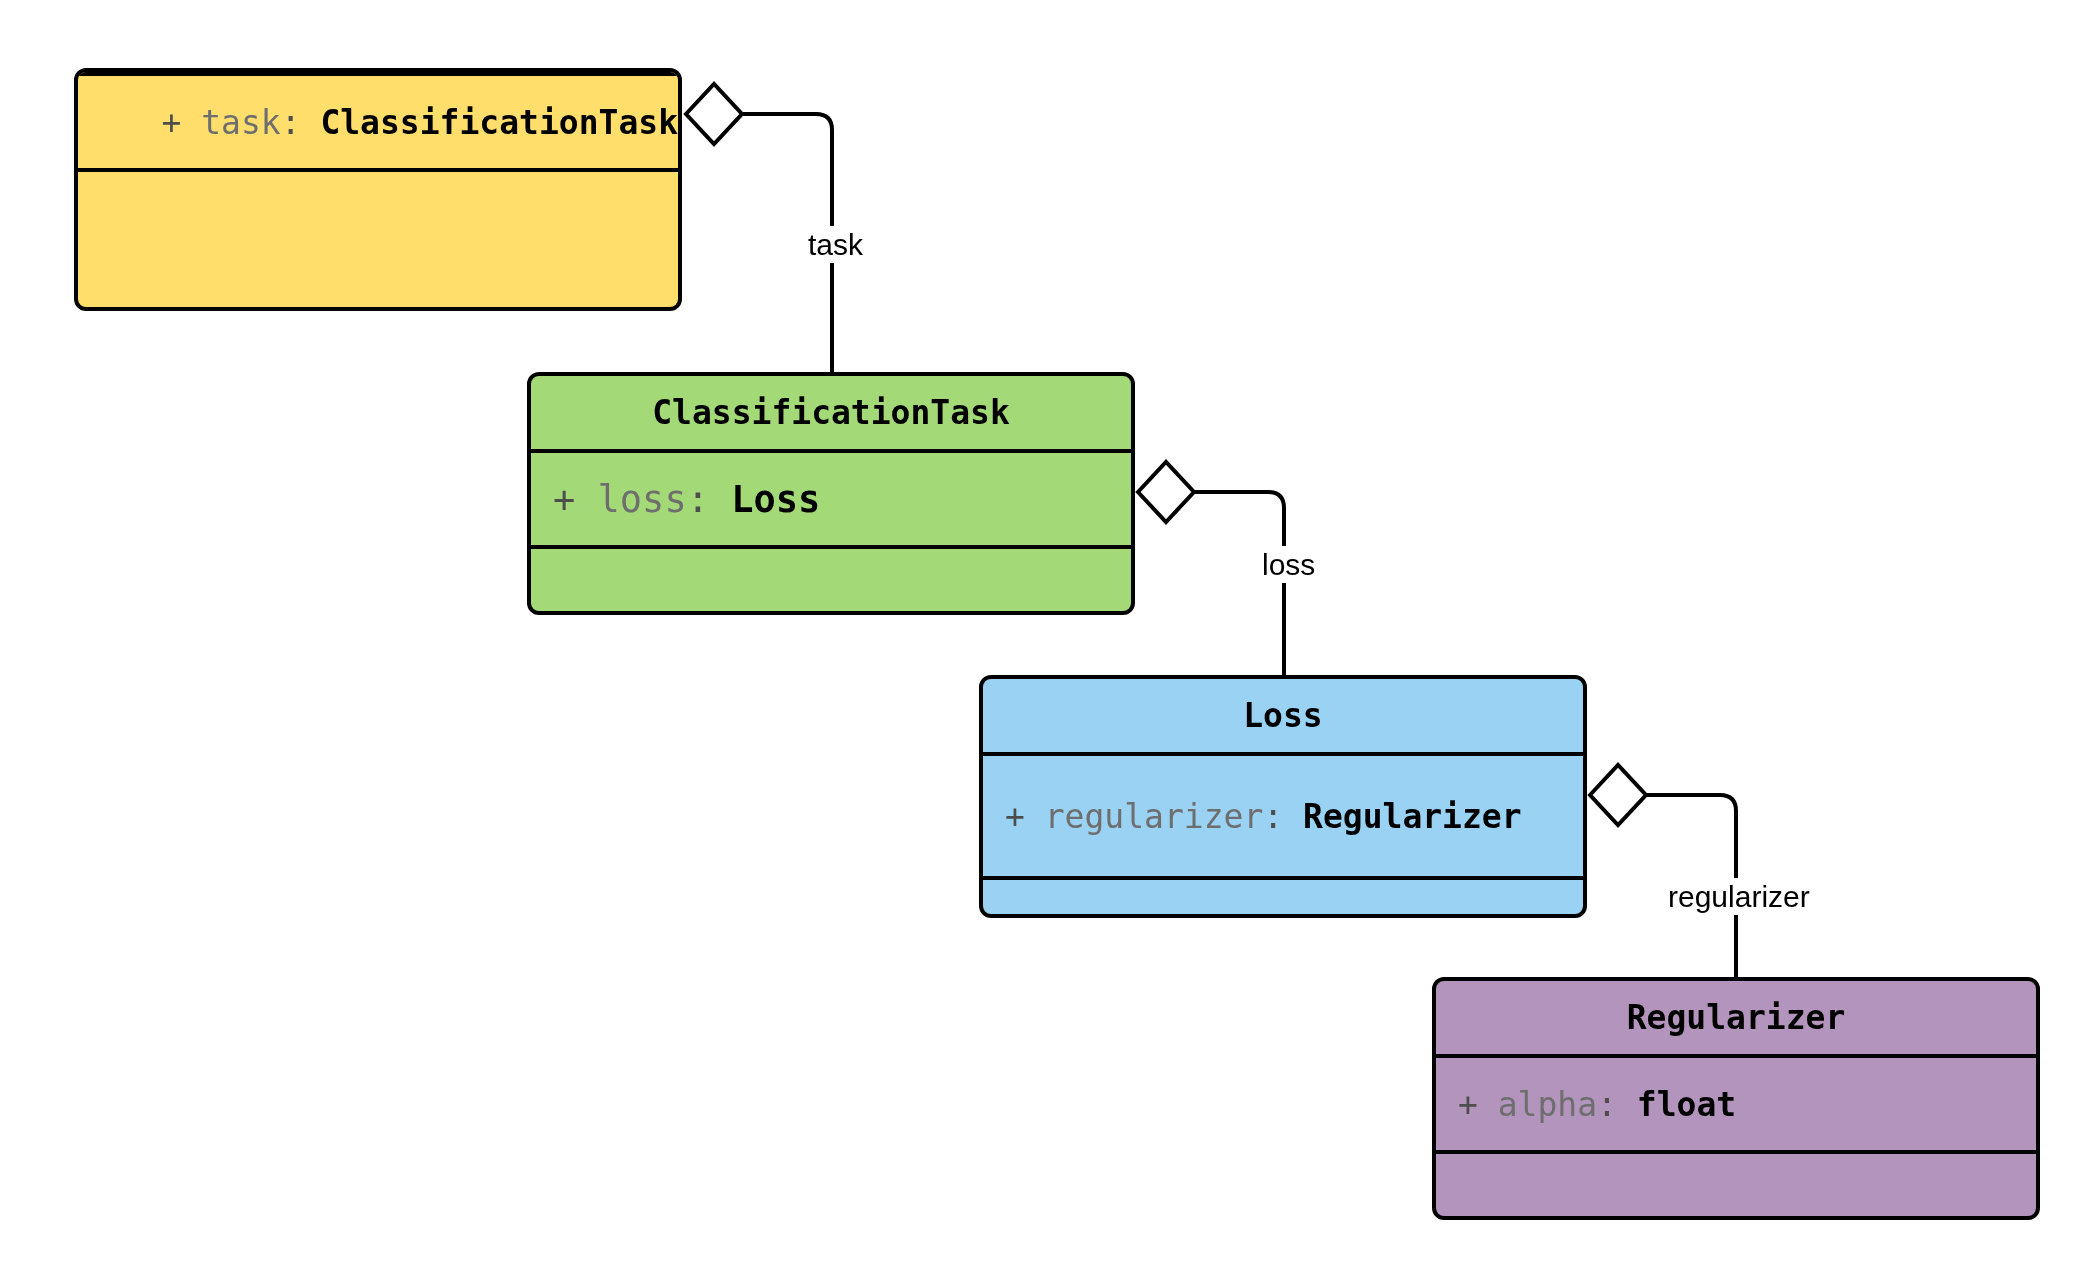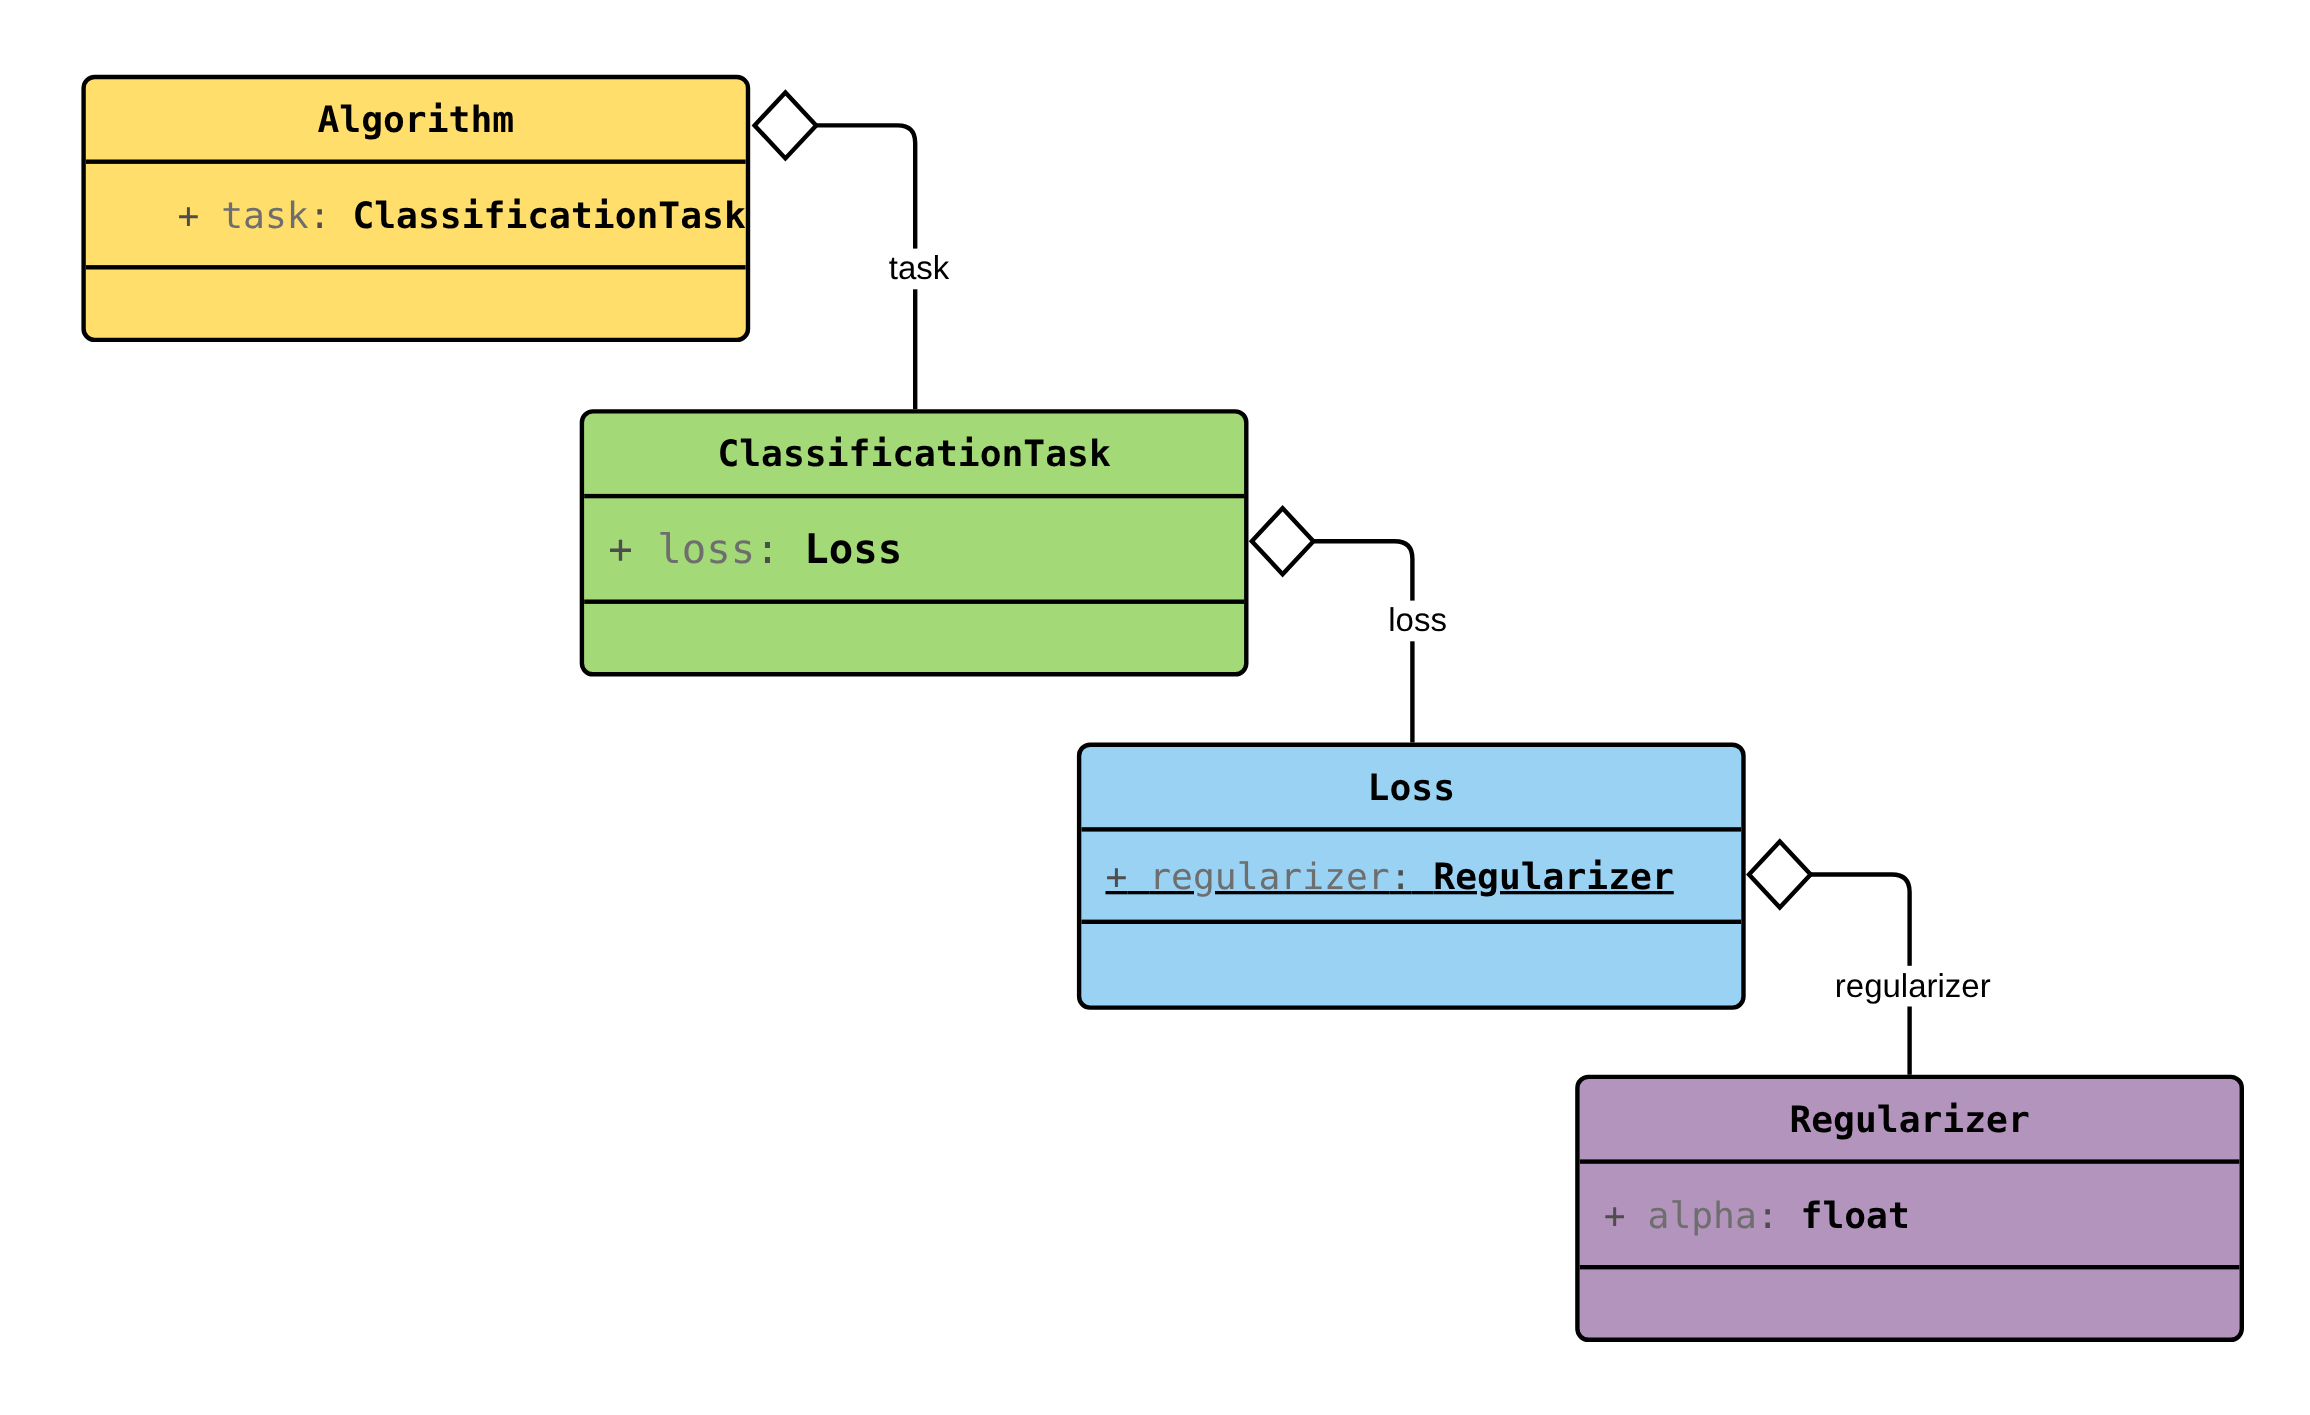--- a/index.html
+++ b/index.html
@@ -121,41 +121,40 @@
       <path d="M 1194 492 L 1268 492 Q 1284 492 1284 508 L 1284 675" class="edge-path"></path>
       <polygon points="1138,492 1166,462 1194,492 1166,522" class="edge-diamond"></polygon>
       <path d="M 1646 795 L 1720 795 Q 1736 795 1736 811 L 1736 977" class="edge-path"></path>
       <polygon points="1590,795 1618,765 1646,795 1618,825" class="edge-diamond"></polygon>
     </svg>
 
 <div class="edge-label" style="left: 800px; top: 226px;">task</div>
     <div class="edge-label" style="left: 1254px; top: 546px;">loss</div>
     <div class="edge-label" style="left: 1660px; top: 878px;">regularizer</div>
     <div class="uml-class" style="left: 74px; top: 68px; width: 608px; height: 243px; background: rgb(255, 222, 107);">
-      <div class="uml-title" style="height: 73px; font-size: 33px;">Algorithm</div>
       <div class="uml-sep"></div>
       <div class="uml-attrs" style="height: 92px; justify-content: flex-end;">
         <div class="attr-line" style="font-size: 33px;"><span class="attr-vis">+</span> <span class="attr-name">task</span><span class="attr-colon">:</span> <span class="attr-type">ClassificationTask</span></div>
       </div>
       <div class="uml-sep"></div>
       <div class="uml-methods" style="height: 62px;"></div>
     </div>
     <div class="uml-class" style="left: 527px; top: 372px; width: 608px; height: 243px; background: rgb(163, 217, 119);">
       <div class="uml-title" style="height: 73px; font-size: 33px;">ClassificationTask</div>
       <div class="uml-sep"></div>
       <div class="uml-attrs" style="height: 92px;">
         <div class="attr-line" style="font-size: 37px;"><span class="attr-vis">+</span> <span class="attr-name">loss</span><span class="attr-colon">:</span> <span class="attr-type">Loss</span></div>
       </div>
       <div class="uml-sep"></div>
       <div class="uml-methods" style="height: 62px;"></div>
     </div>
     <div class="uml-class" style="left: 979px; top: 675px; width: 608px; height: 243px; background: rgb(153, 210, 242);">
       <div class="uml-title" style="height: 73px; font-size: 33px;">Loss</div>
       <div class="uml-sep"></div>
-      <div class="uml-attrs" style="height: 80px; text-decoration: underline;">
+      <div class="uml-attrs" style="height: 120px;">
         <div class="attr-line" style="font-size: 33px;"><span class="attr-vis">+</span> <span class="attr-name">regularizer</span><span class="attr-colon">:</span> <span class="attr-type">Regularizer</span></div>
       </div>
       <div class="uml-sep"></div>
       <div class="uml-methods" style="height: 62px;"></div>
     </div>
     <div class="uml-class" style="left: 1432px; top: 977px; width: 608px; height: 243px; background: rgb(179, 148, 188);">
       <div class="uml-title" style="height: 73px; font-size: 33px;">Regularizer</div>
       <div class="uml-sep"></div>
       <div class="uml-attrs" style="height: 92px; border-radius: 10px;">
         <div class="attr-line" style="font-size: 33px;"><span class="attr-vis">+</span> <span class="attr-name">alpha</span><span class="attr-colon">:</span> <span class="attr-type">float</span></div>

